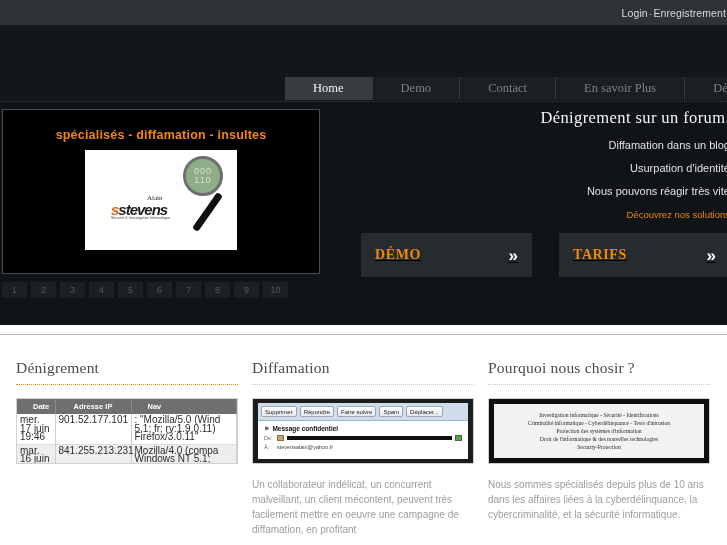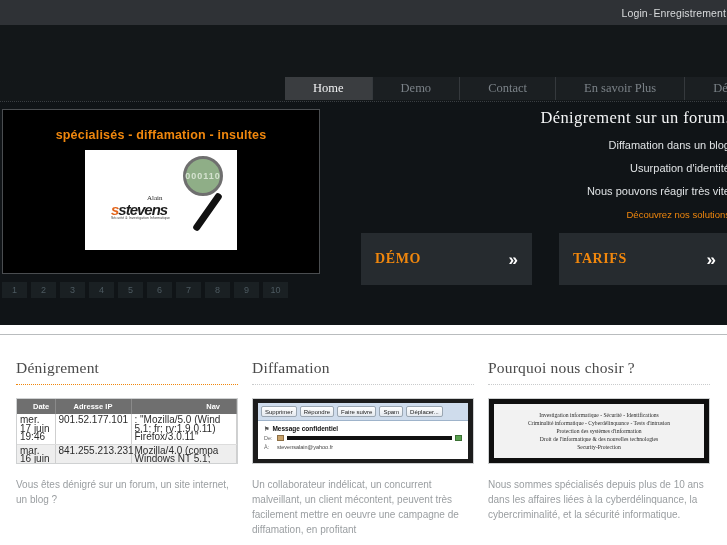--- a/index.html
+++ b/index.html
@@ -103,22 +103,22 @@
   .glass-circle {
     position: absolute;
     right: 14px; top: 6px;
     width: 40px; height: 40px;
     border-radius: 50%;
     background: #8fae87;
     border: 3px solid #6f6f6f;
   }
   .glass-digits {
     position: absolute; inset: 0;
-    color: #d4e2cf; font-size: 9px; font-weight: bold;
-    display: flex; flex-direction: row;
+    color: #d4e2cf; font-size: 9px; font-weight: normal;
+    display: flex; flex-direction: column;
     align-items: center; justify-content: center;
     line-height: 9px; letter-spacing: 1px;
   }
   .glass-handle {
     position: absolute;
     right: 26px; top: 40px;
     width: 7px; height: 44px;
     background: #111;
     transform: rotate(35deg);
     border-radius: 3px;
@@ -185,26 +185,27 @@
     white-space: nowrap;
     margin-right: -3px;
   }
 
   .cta-row {
     position: absolute;
     left: 361px; top: 131px;
     display: flex;
   }
   .cta {
-    width: 171px; height: 52px;
+    width: 171px; height: 44px;
     background: #262b2f;
     display: flex; align-items: center;
     justify-content: space-between;
     padding: 0 14px;
     margin-right: 27px;
+    text-decoration: underline;
   }
   .cta-label {
     font-family: "Liberation Serif", serif;
     font-weight: bold;
     font-size: 14px;
     color: #f0870d;
     letter-spacing: .6px;
   }
   .cta-arrow { color: #ffffff; font-size: 17px; font-weight: bold; line-height: 1; }
 
@@ -256,21 +257,21 @@
     table-layout: fixed;
   }
   table.iptable th {
     background: #6f6f6f;
     color: #ffffff;
     font-size: 7.5px;
     padding: 3px 16px;
     text-align: center;
     border-right: 1px solid #8a8a8a;
   }
-  table.iptable th.nav-col { text-align: right; margin-left: 12px; }
+  table.iptable th.nav-col { text-align: left; margin-left: 12px; }
   table.iptable td {
     padding: 2px 3px;
     border-right: 1px solid #cfcfcf;
     border-bottom: 1px solid #dcdcdc;
     vertical-align: top;
     line-height: 8.5px;
     font-size: 10px;
   }
   table.iptable tr.alt td { background: #eeeeee; }
   .c-date { width: 38px; }
@@ -425,21 +426,20 @@
               <td>: "Mozilla/5.0 (Wind 5.1; fr; rv:1.9.0.11) Firefox/3.0.11"</td>
             </tr>
             <tr class="alt">
               <td class="c-date">mar. 16 juin</td>
               <td class="c-ip">841.255.213.231</td>
               <td>Mozilla/4.0 (compa Windows NT 5.1;</td>
             </tr>
           </tbody>
         </table>
       </div>
-      <div class="col-text">Vous êtes dénigré sur un forum, un site internet, un blog ?</div>
     </div>
 
     <div class="col">
       <h2>Diffamation</h2>
       <div class="rule"></div>
       <div class="thumb">
         <div class="mail">
           <div class="mail-inner">
             <div class="mail-toolbar">
               <span class="mbtn">Supprimer</span>

